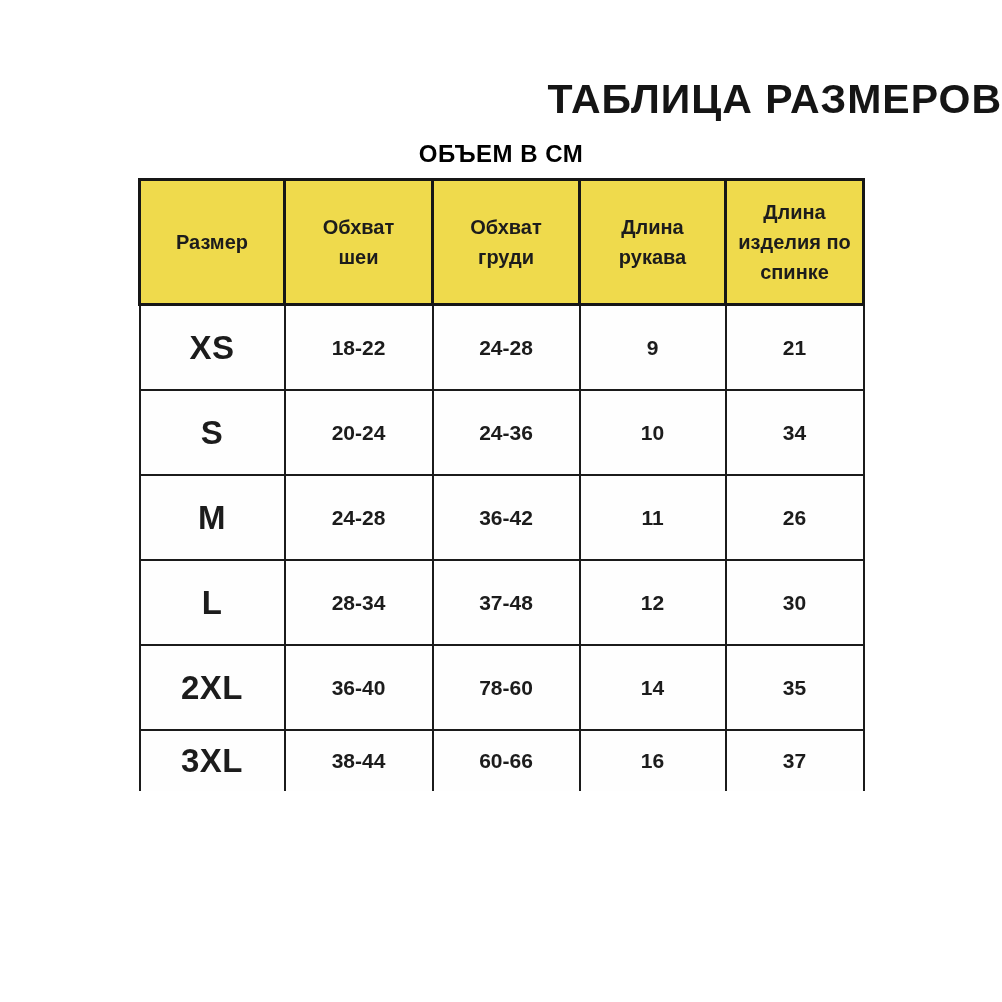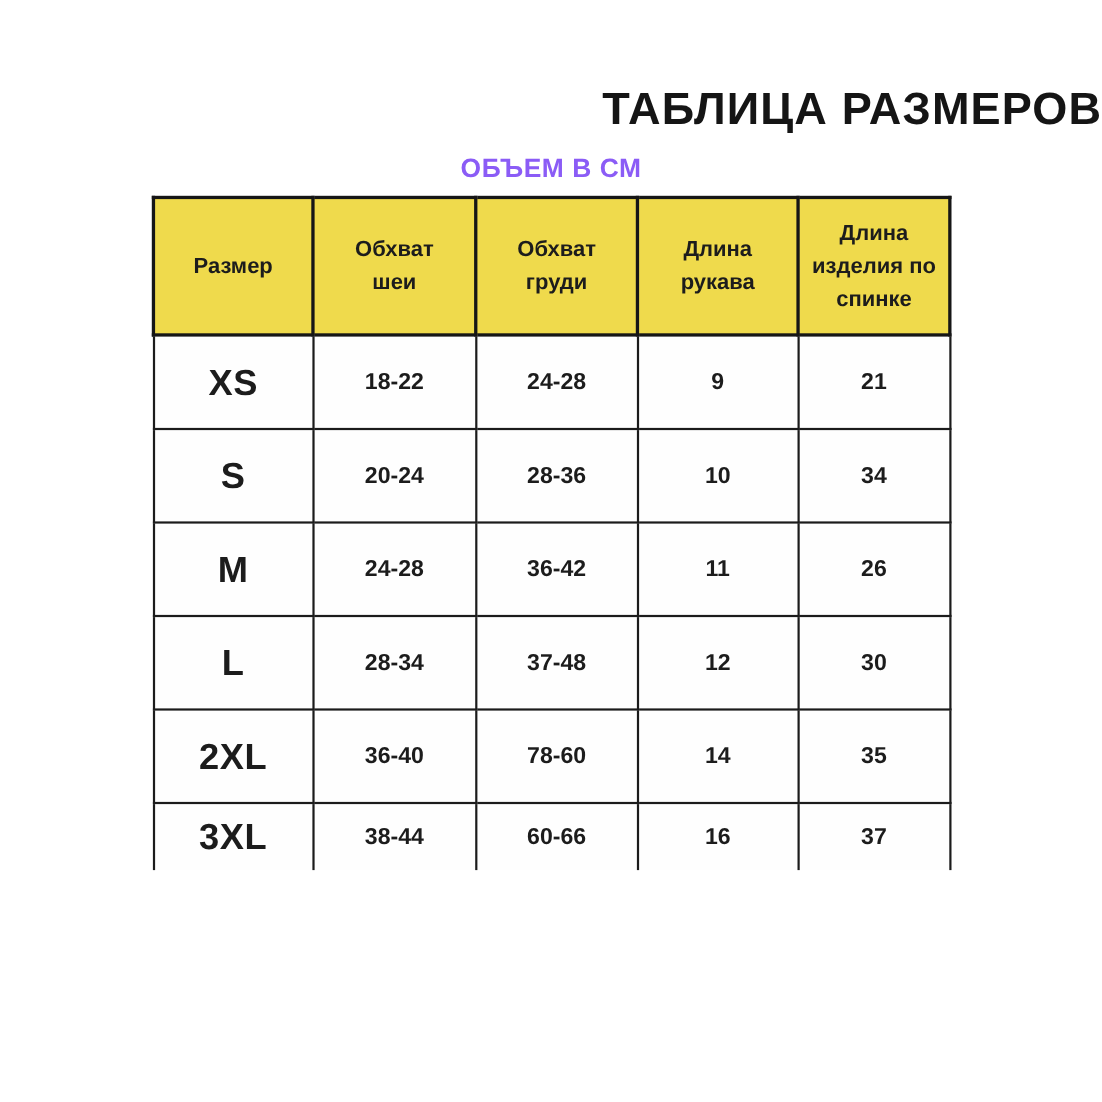--- a/index.html
+++ b/index.html
@@ -29,21 +29,21 @@
   }
   .subtitle {
     position: absolute;
     top: 140px;
     left: 0;
     width: 100%;
     text-align: center;
     font-size: 24px;
     font-weight: 700;
     letter-spacing: 0.5px;
-    color: #8b5cf6;
+    color: #000000;
   }
   table.size-table {
     position: absolute;
     left: 138px;
     top: 178px;
     width: 724px;
     border-collapse: collapse;
     table-layout: fixed;
   }
   .size-table th {
@@ -113,21 +113,21 @@
       <tr>
         <td class="size-label">XS</td>
         <td>18-22</td>
         <td>24-28</td>
         <td>9</td>
         <td>21</td>
       </tr>
       <tr>
         <td class="size-label">S</td>
         <td>20-24</td>
-        <td>28-36</td>
+        <td>24-36</td>
         <td>10</td>
         <td>34</td>
       </tr>
       <tr>
         <td class="size-label">M</td>
         <td>24-28</td>
         <td>36-42</td>
         <td>11</td>
         <td>26</td>
       </tr>

